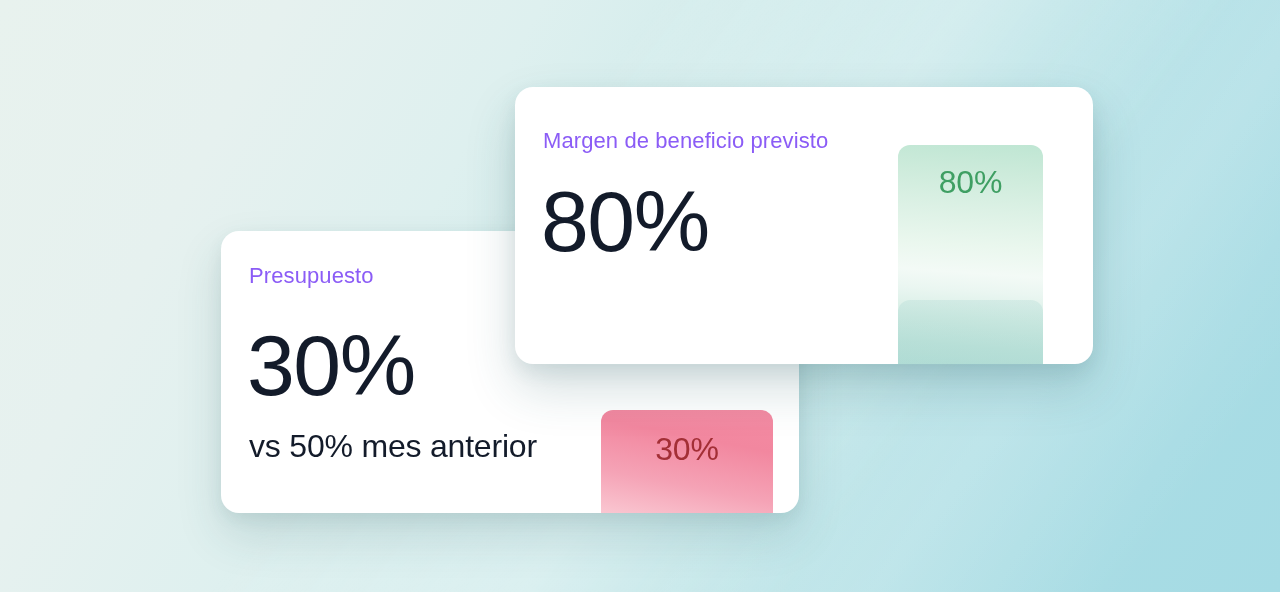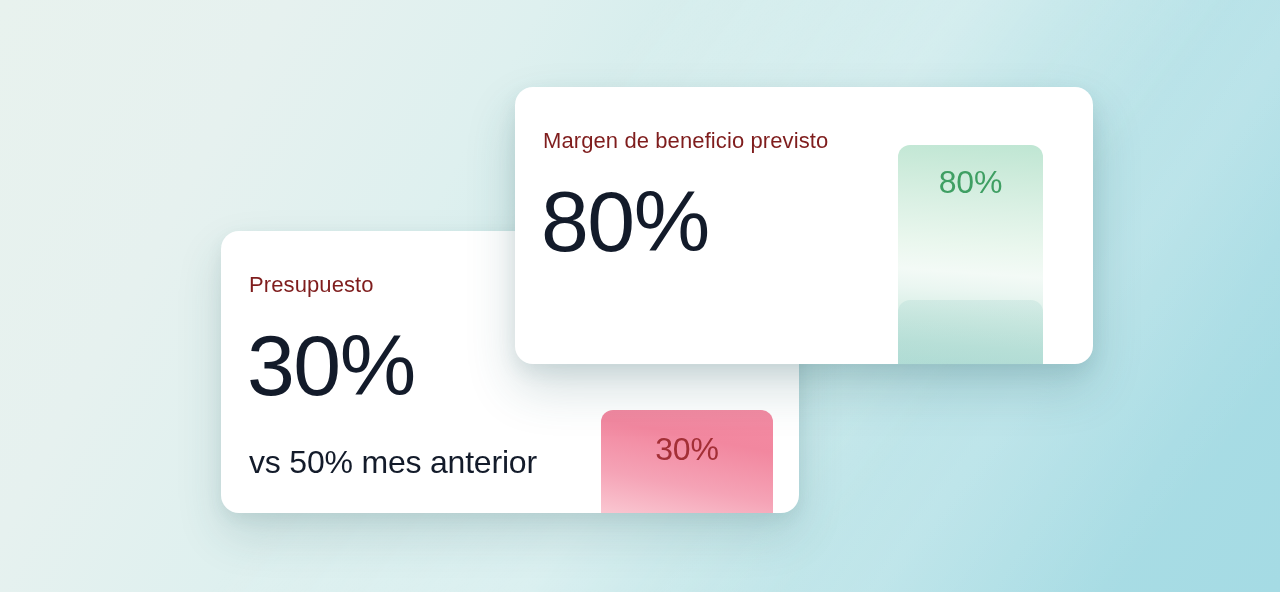--- a/index.html
+++ b/index.html
@@ -75,21 +75,21 @@
   .card-body {
     position: absolute;
     left: 0;
     top: 0;
     width: 100%;
     height: 100%;
   }
 
   .kpi-label {
     position: absolute;
-    color: #7f1d1d;
+    color: #8b5cf6;
     font-size: 22px;
     line-height: 26px;
     letter-spacing: 0.1px;
     white-space: nowrap;
   }
   .kpi-value {
     position: absolute;
     color: #131b2a;
     font-size: 86px;
     line-height: 92px;
@@ -101,23 +101,23 @@
     position: absolute;
     color: #131b2a;
     font-size: 32px;
     line-height: 38px;
     font-weight: 400;
     letter-spacing: -0.2px;
     white-space: nowrap;
   }
 
   
-  #card-budget .kpi-label   { left: 28px; top: 41px; }
+  #card-budget .kpi-label   { left: 28px; top: 32px; }
   #card-budget .kpi-value   { left: 26px; top: 88px; }
-  #card-budget .kpi-compare { left: 28px; top: 212px; }
+  #card-budget .kpi-compare { left: 28px; top: 196px; }
 
   
   #bar-budget {
     position: absolute;
     left: 380px;
     top: 179px;
     width: 172px;
     height: 160px;
     border-radius: 12px 12px 0 0;
     background: linear-gradient(191deg,

